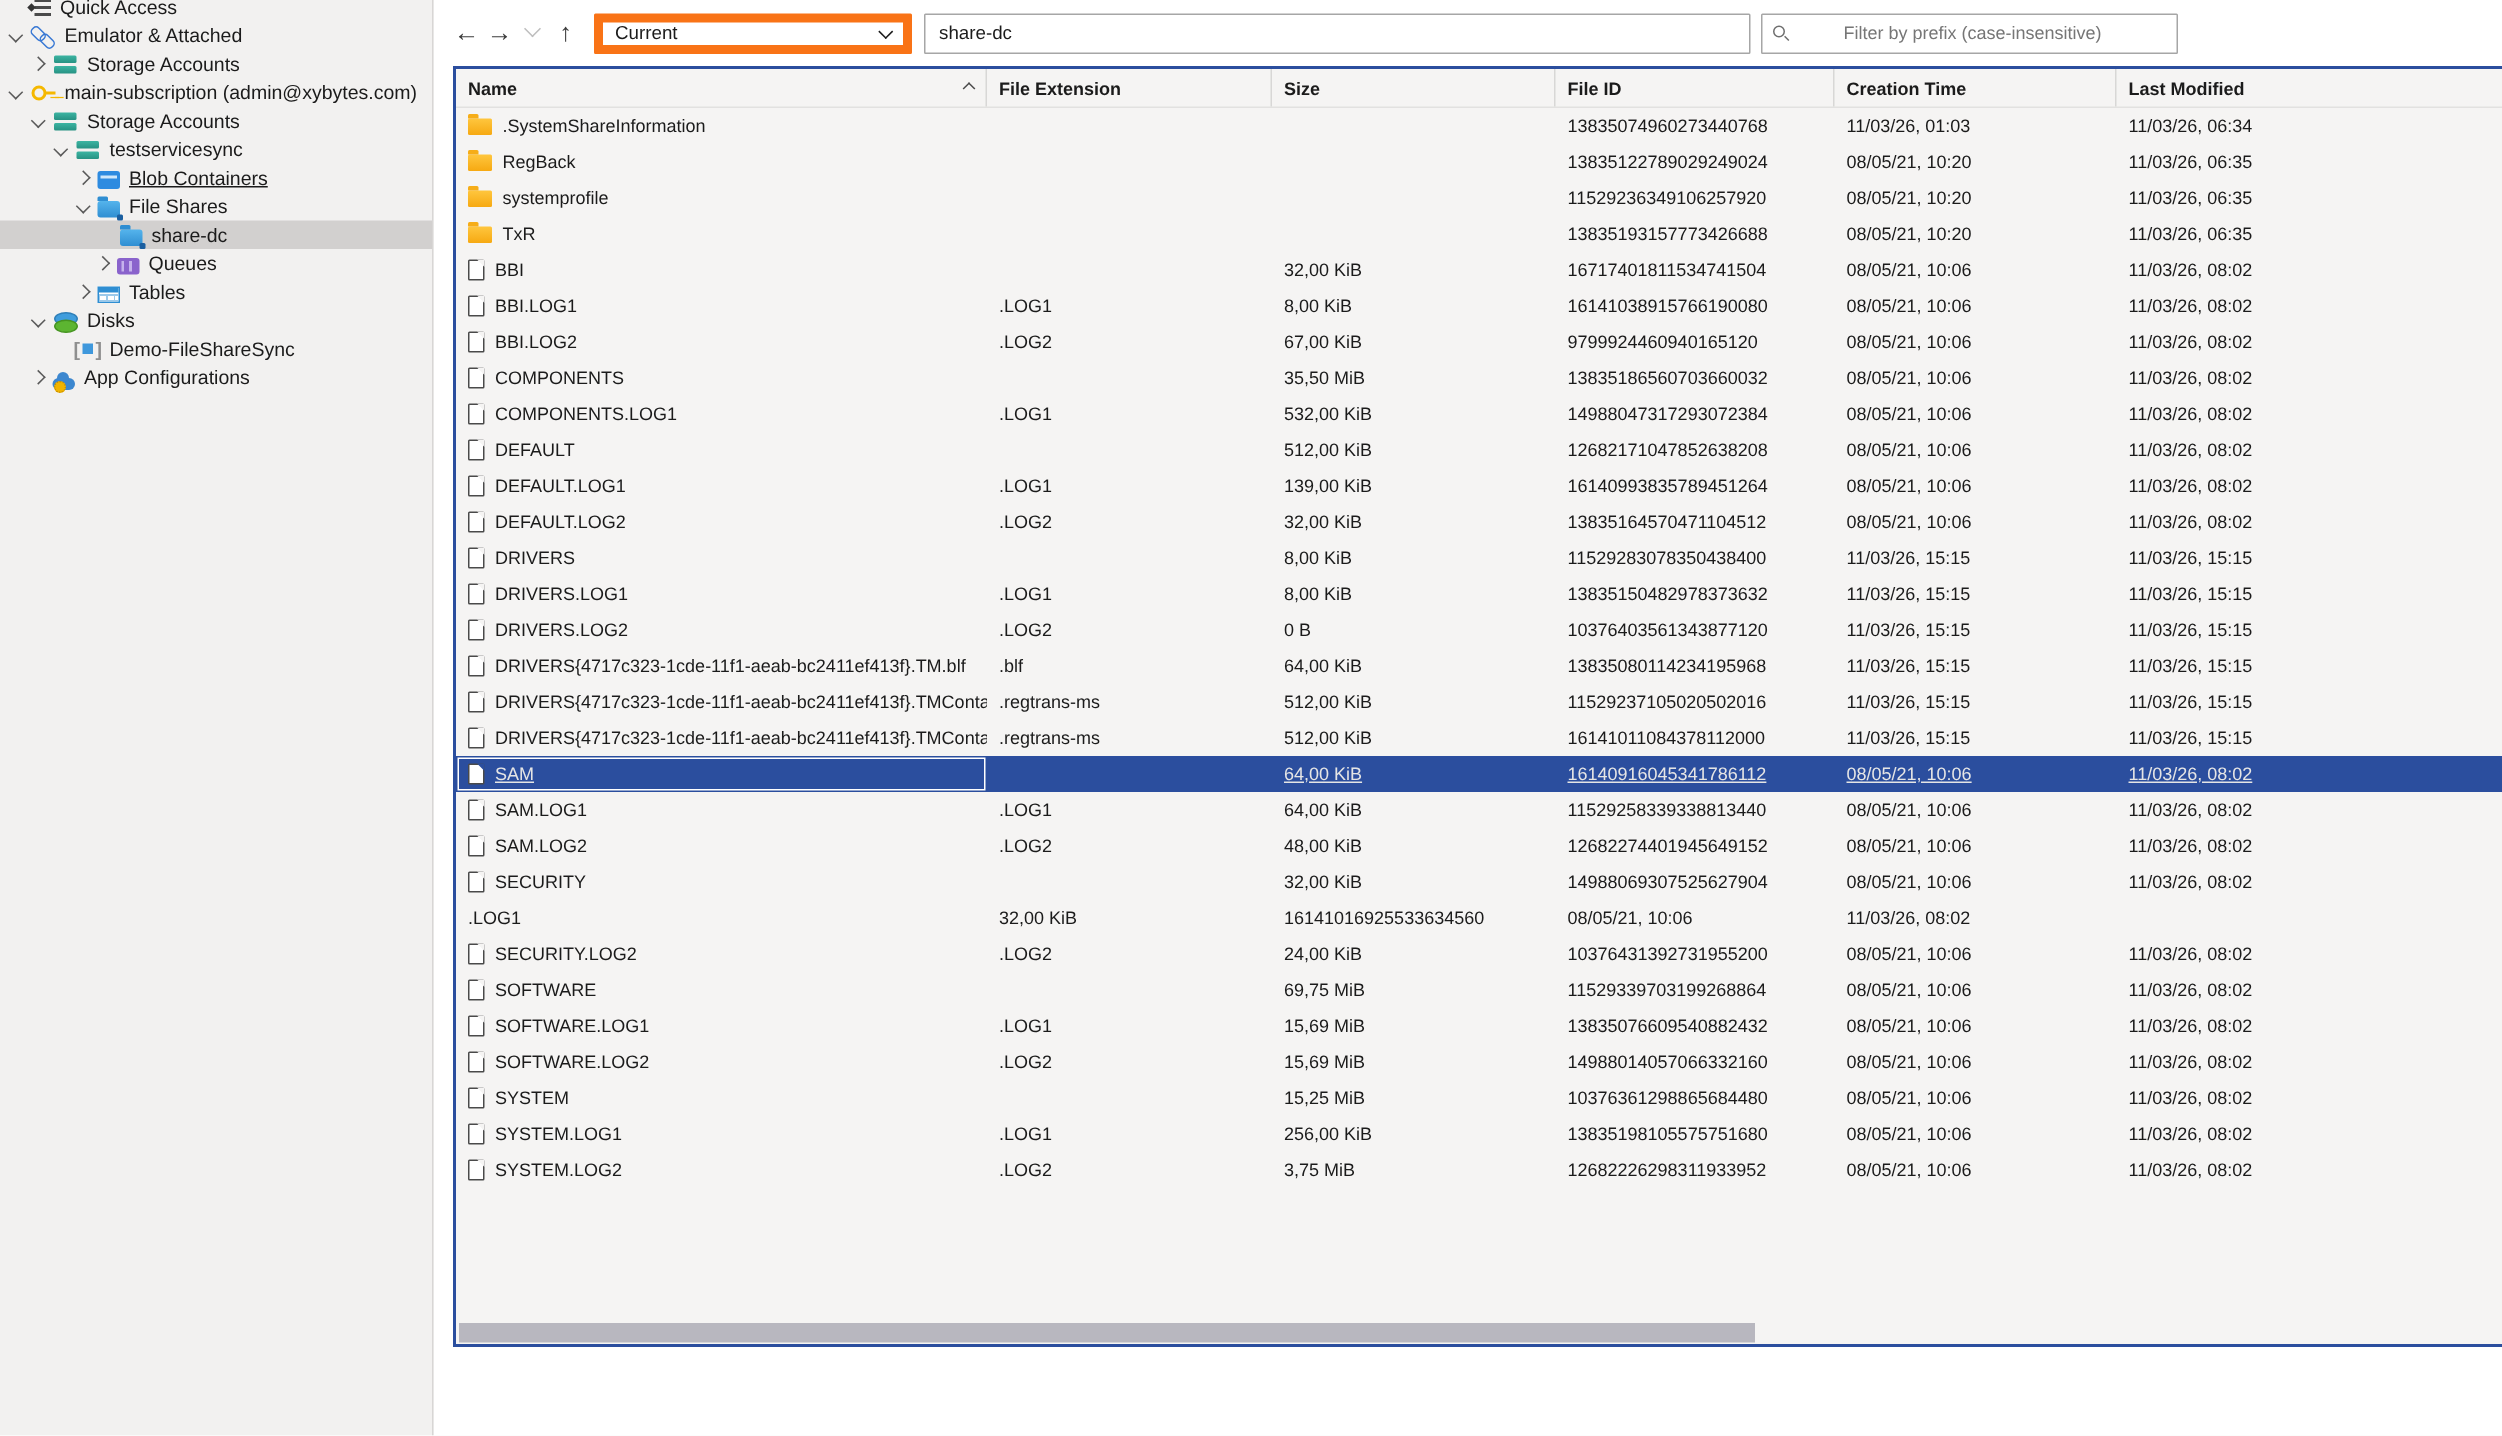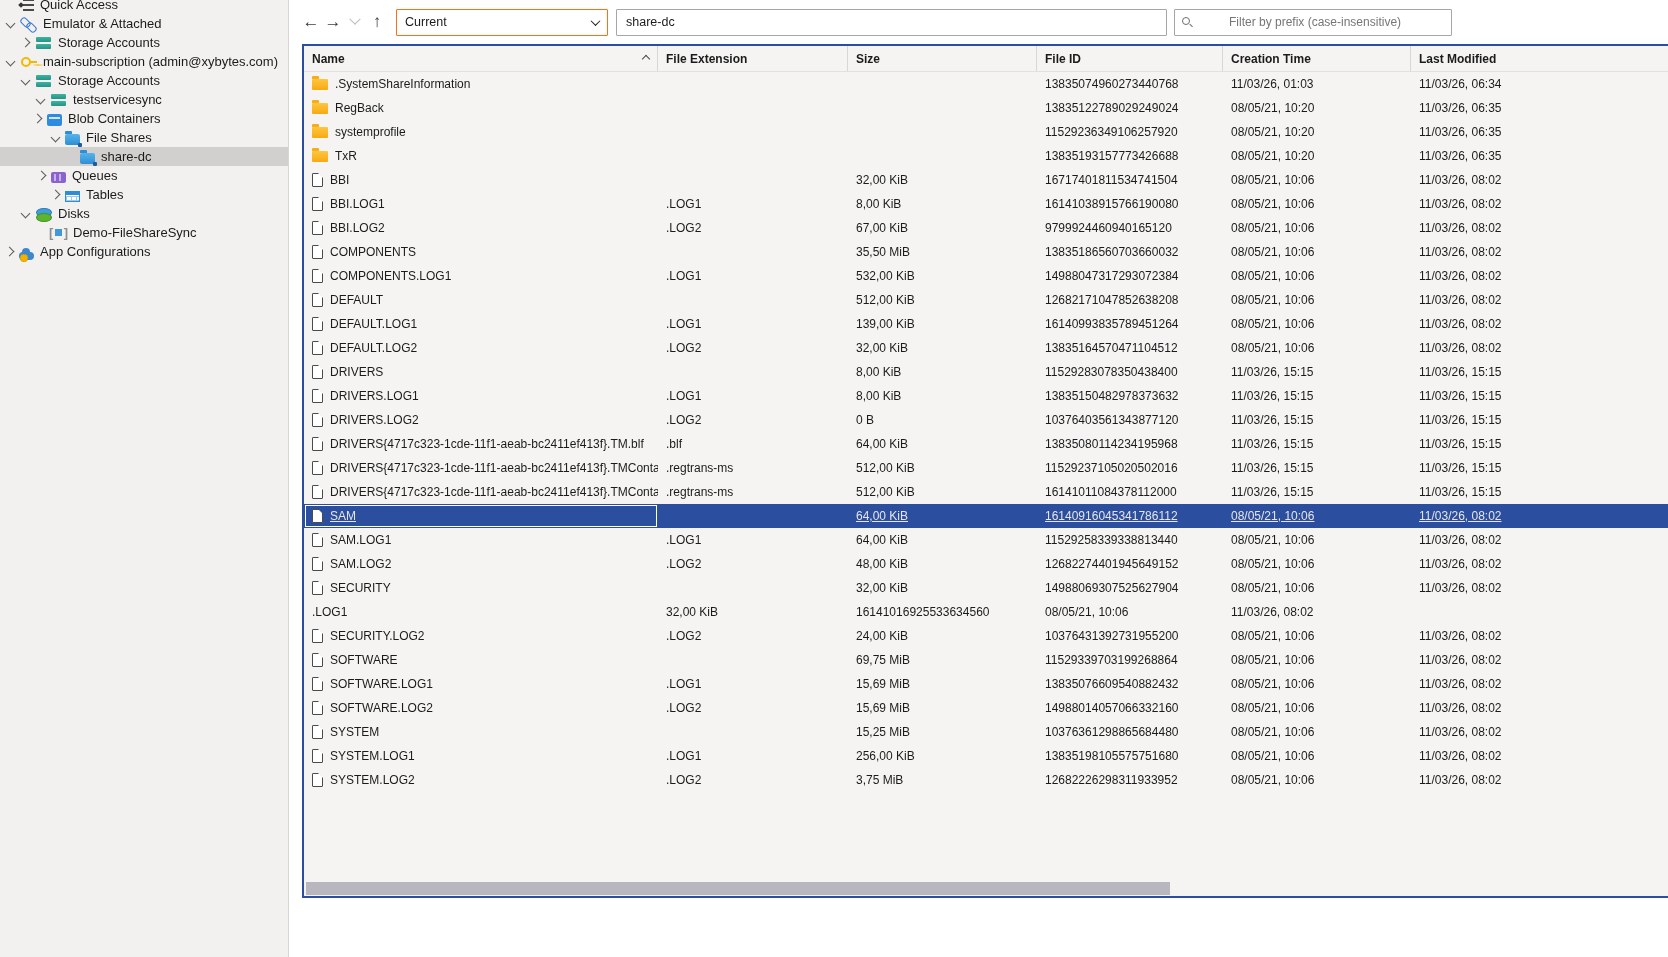--- a/index.html
+++ b/index.html
@@ -78,21 +78,21 @@
   .ti-app-configurations::after { content:""; position:absolute; left:1px; bottom:-2px; width:6px; height:6px;
     background:#f0b400; border-radius:50%; border:1px dotted #c98f00; }
 
   
   .main { position:absolute; left:290px; top:0; right:0; height:957px; background:#fff; }
   .toolbar { display:flex; align-items:center; height:44px; padding:0 7px 0 10px; }
   .nav-btn { width:22px; height:24px; display:flex; align-items:center; justify-content:center;
     font-size:17px; color:#3c3c3c; cursor:default; }
   .nav-chevron { width:8px; height:8px; border-right:1.6px solid #bdbdbd; border-bottom:1.6px solid #bdbdbd;
     transform:rotate(45deg) translate(-2px,-2px); }
-  .scope-select { width:212px; height:27px; background:#fff; border:1px solid #f97316; border-radius:1px;
+  .scope-select { width:212px; height:27px; background:#fff; border:6px solid #f97316; border-radius:1px;
     margin-left:8px; display:flex; align-items:center; padding:0 8px; font-size:12.5px; }
   .scope-chevron { margin-left:auto; width:7px; height:7px; border-right:1.8px solid #1b1b1b;
     border-bottom:1.8px solid #1b1b1b; transform:rotate(45deg) translate(-1px,-1px); }
   .address { flex:1; height:27px; margin-left:8px; background:#fff; border:1px solid #a6a6a6;
     border-radius:1px; padding:0 9px; font:12.5px "Liberation Sans","DejaVu Sans",sans-serif; color:#1b1b1b; }
   .filterbox { width:278px; height:27px; margin-left:7px; background:#fff; border:1px solid #a6a6a6;
     border-radius:1px; display:flex; align-items:center; padding:0 6px;gap:32px; }
   .search-glyph { position:relative; width:12px; height:12px; flex:none; margin-right:4px; }
   .search-glyph::before { content:""; position:absolute; left:1px; top:1px; width:6px; height:6px;
     border:1.3px solid #6e6e6e; border-radius:50%; }
@@ -158,56 +158,56 @@
         <div class="tree-item" style="padding-left: 19px;">
     <span class="expander expanded"></span>
     <span class="ti ti-storage-accounts"></span>
     <span class="label">Storage Accounts</span>
   </div>
         <div class="tree-item" style="padding-left: 34px;">
     <span class="expander expanded"></span>
     <span class="ti ti-storage-accounts"></span>
     <span class="label">testservicesync</span>
   </div>
-        <div class="tree-item" style="padding-left: 31px;">
+        <div class="tree-item" style="padding-left: 49px; text-decoration: underline;">
     <span class="expander collapsed"></span>
     <span class="ti ti-blob-containers"></span>
     <span class="label">Blob Containers</span>
   </div>
         <div class="tree-item" style="padding-left: 49px;">
     <span class="expander expanded"></span>
     <span class="ti ti-file-shares"></span>
     <span class="label">File Shares</span>
   </div>
         <div class="tree-item selected" style="padding-left: 64px;">
     <span class="expander none"></span>
     <span class="ti ti-file-share"></span>
     <span class="label">share-dc</span>
   </div>
-        <div class="tree-item" style="padding-left: 35px;">
+        <div class="tree-item" style="padding-left: 62px;">
     <span class="expander collapsed"></span>
     <span class="ti ti-queues"></span>
     <span class="label">Queues</span>
   </div>
         <div class="tree-item" style="padding-left: 49px;">
     <span class="expander collapsed"></span>
     <span class="ti ti-tables"></span>
     <span class="label">Tables</span>
   </div>
         <div class="tree-item" style="padding-left: 19px;">
     <span class="expander expanded"></span>
     <span class="ti ti-disks"></span>
     <span class="label">Disks</span>
   </div>
         <div class="tree-item" style="padding-left: 34px;">
     <span class="expander none"></span>
     <span class="ti ti-cube"></span>
     <span class="label">Demo-FileShareSync</span>
   </div>
-        <div class="tree-item" style="padding-left: 3px;">
+        <div class="tree-item" style="padding-left: 19px;">
     <span class="expander collapsed"></span>
     <span class="ti ti-app-configurations"></span>
     <span class="label">App Configurations</span>
   </div>
       </div>
   </aside>
 
   <div class="main">
     <div class="toolbar">
       <div class="nav-btn">

